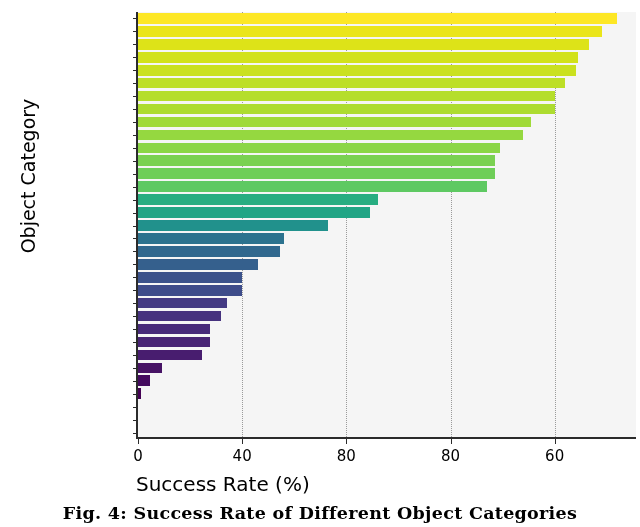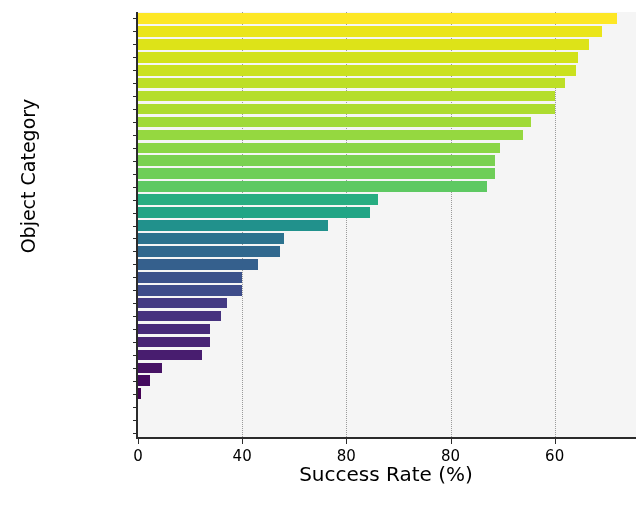--- a/index.html
+++ b/index.html
@@ -99,22 +99,21 @@
     font-size: 15px;
     color: #000;
     transform: translateX(-50%);
     white-space: nowrap;
   }
 
   #xlabel {
     position: absolute;
     left: 136px;
     width: 500px;
-    top: 462px;
-    text-align: center;
+    top: 472px;
     font-size: 20px;
     color: #000;
   }
 
   
   #caption {
     position: absolute;
     left: 0;
     width: 640px;
     top: 503px;
@@ -288,14 +287,15 @@
         <div class="xtick-label" style="left: 312.5px;">80</div>
         <div class="xtick-mark" style="left: 416.667px;"></div>
         <div class="xtick-label" style="left: 416.667px;">60</div>
       </div>
   </div>
 
   <div id="ytick-labels"></div>
 
   <div id="xlabel">Success Rate (%)</div>
 
+  <div id="caption">Fig. 4: Success Rate of Different Object Categories</div>
 
 </div>
 
 </body></html>

